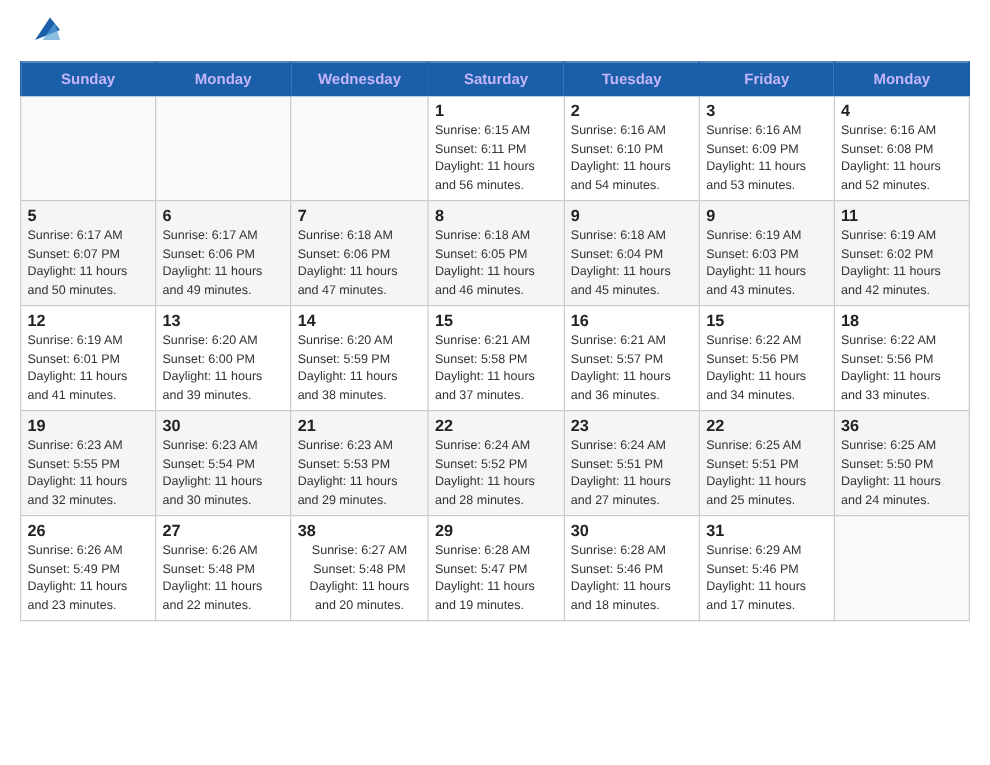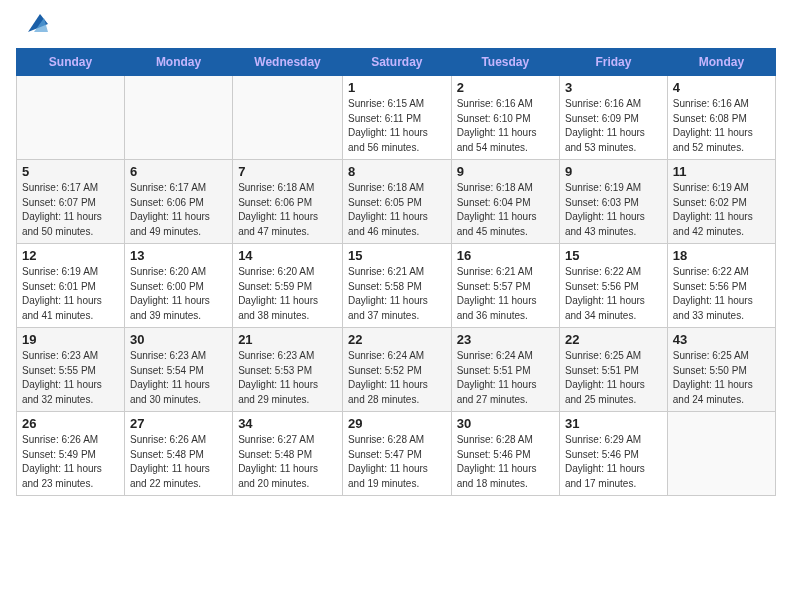--- a/index.html
+++ b/index.html
@@ -300,21 +300,21 @@
 and 27 minutes.</div>
         </td>
         <td>
           <div class="day-num">22</div>
           <div class="day-detail" style="white-space: pre-line;">Sunrise: 6:25 AM
 Sunset: 5:51 PM
 Daylight: 11 hours
 and 25 minutes.</div>
         </td>
         <td>
-          <div class="day-num">43</div>
+          <div class="day-num">36</div>
           <div class="day-detail" style="white-space: pre-line;">Sunrise: 6:25 AM
 Sunset: 5:50 PM
 Daylight: 11 hours
 and 24 minutes.</div>
         </td>
       </tr>
       <tr>
         <td>
           <div class="day-num">26</div>
           <div class="day-detail" style="white-space: pre-line;">Sunrise: 6:26 AM
@@ -323,22 +323,22 @@
 and 23 minutes.</div>
         </td>
         <td>
           <div class="day-num">27</div>
           <div class="day-detail" style="white-space: pre-line;">Sunrise: 6:26 AM
 Sunset: 5:48 PM
 Daylight: 11 hours
 and 22 minutes.</div>
         </td>
         <td>
-          <div class="day-num">34</div>
-          <div class="day-detail" style="white-space: pre-line;">Sunrise: 6:27 AM
+          <div class="day-num">38</div>
+          <div class="day-detail" style="white-space: pre-line; text-align: center;">Sunrise: 6:27 AM
 Sunset: 5:48 PM
 Daylight: 11 hours
 and 20 minutes.</div>
         </td>
         <td>
           <div class="day-num">29</div>
           <div class="day-detail" style="white-space: pre-line;">Sunrise: 6:28 AM
 Sunset: 5:47 PM
 Daylight: 11 hours
 and 19 minutes.</div>

